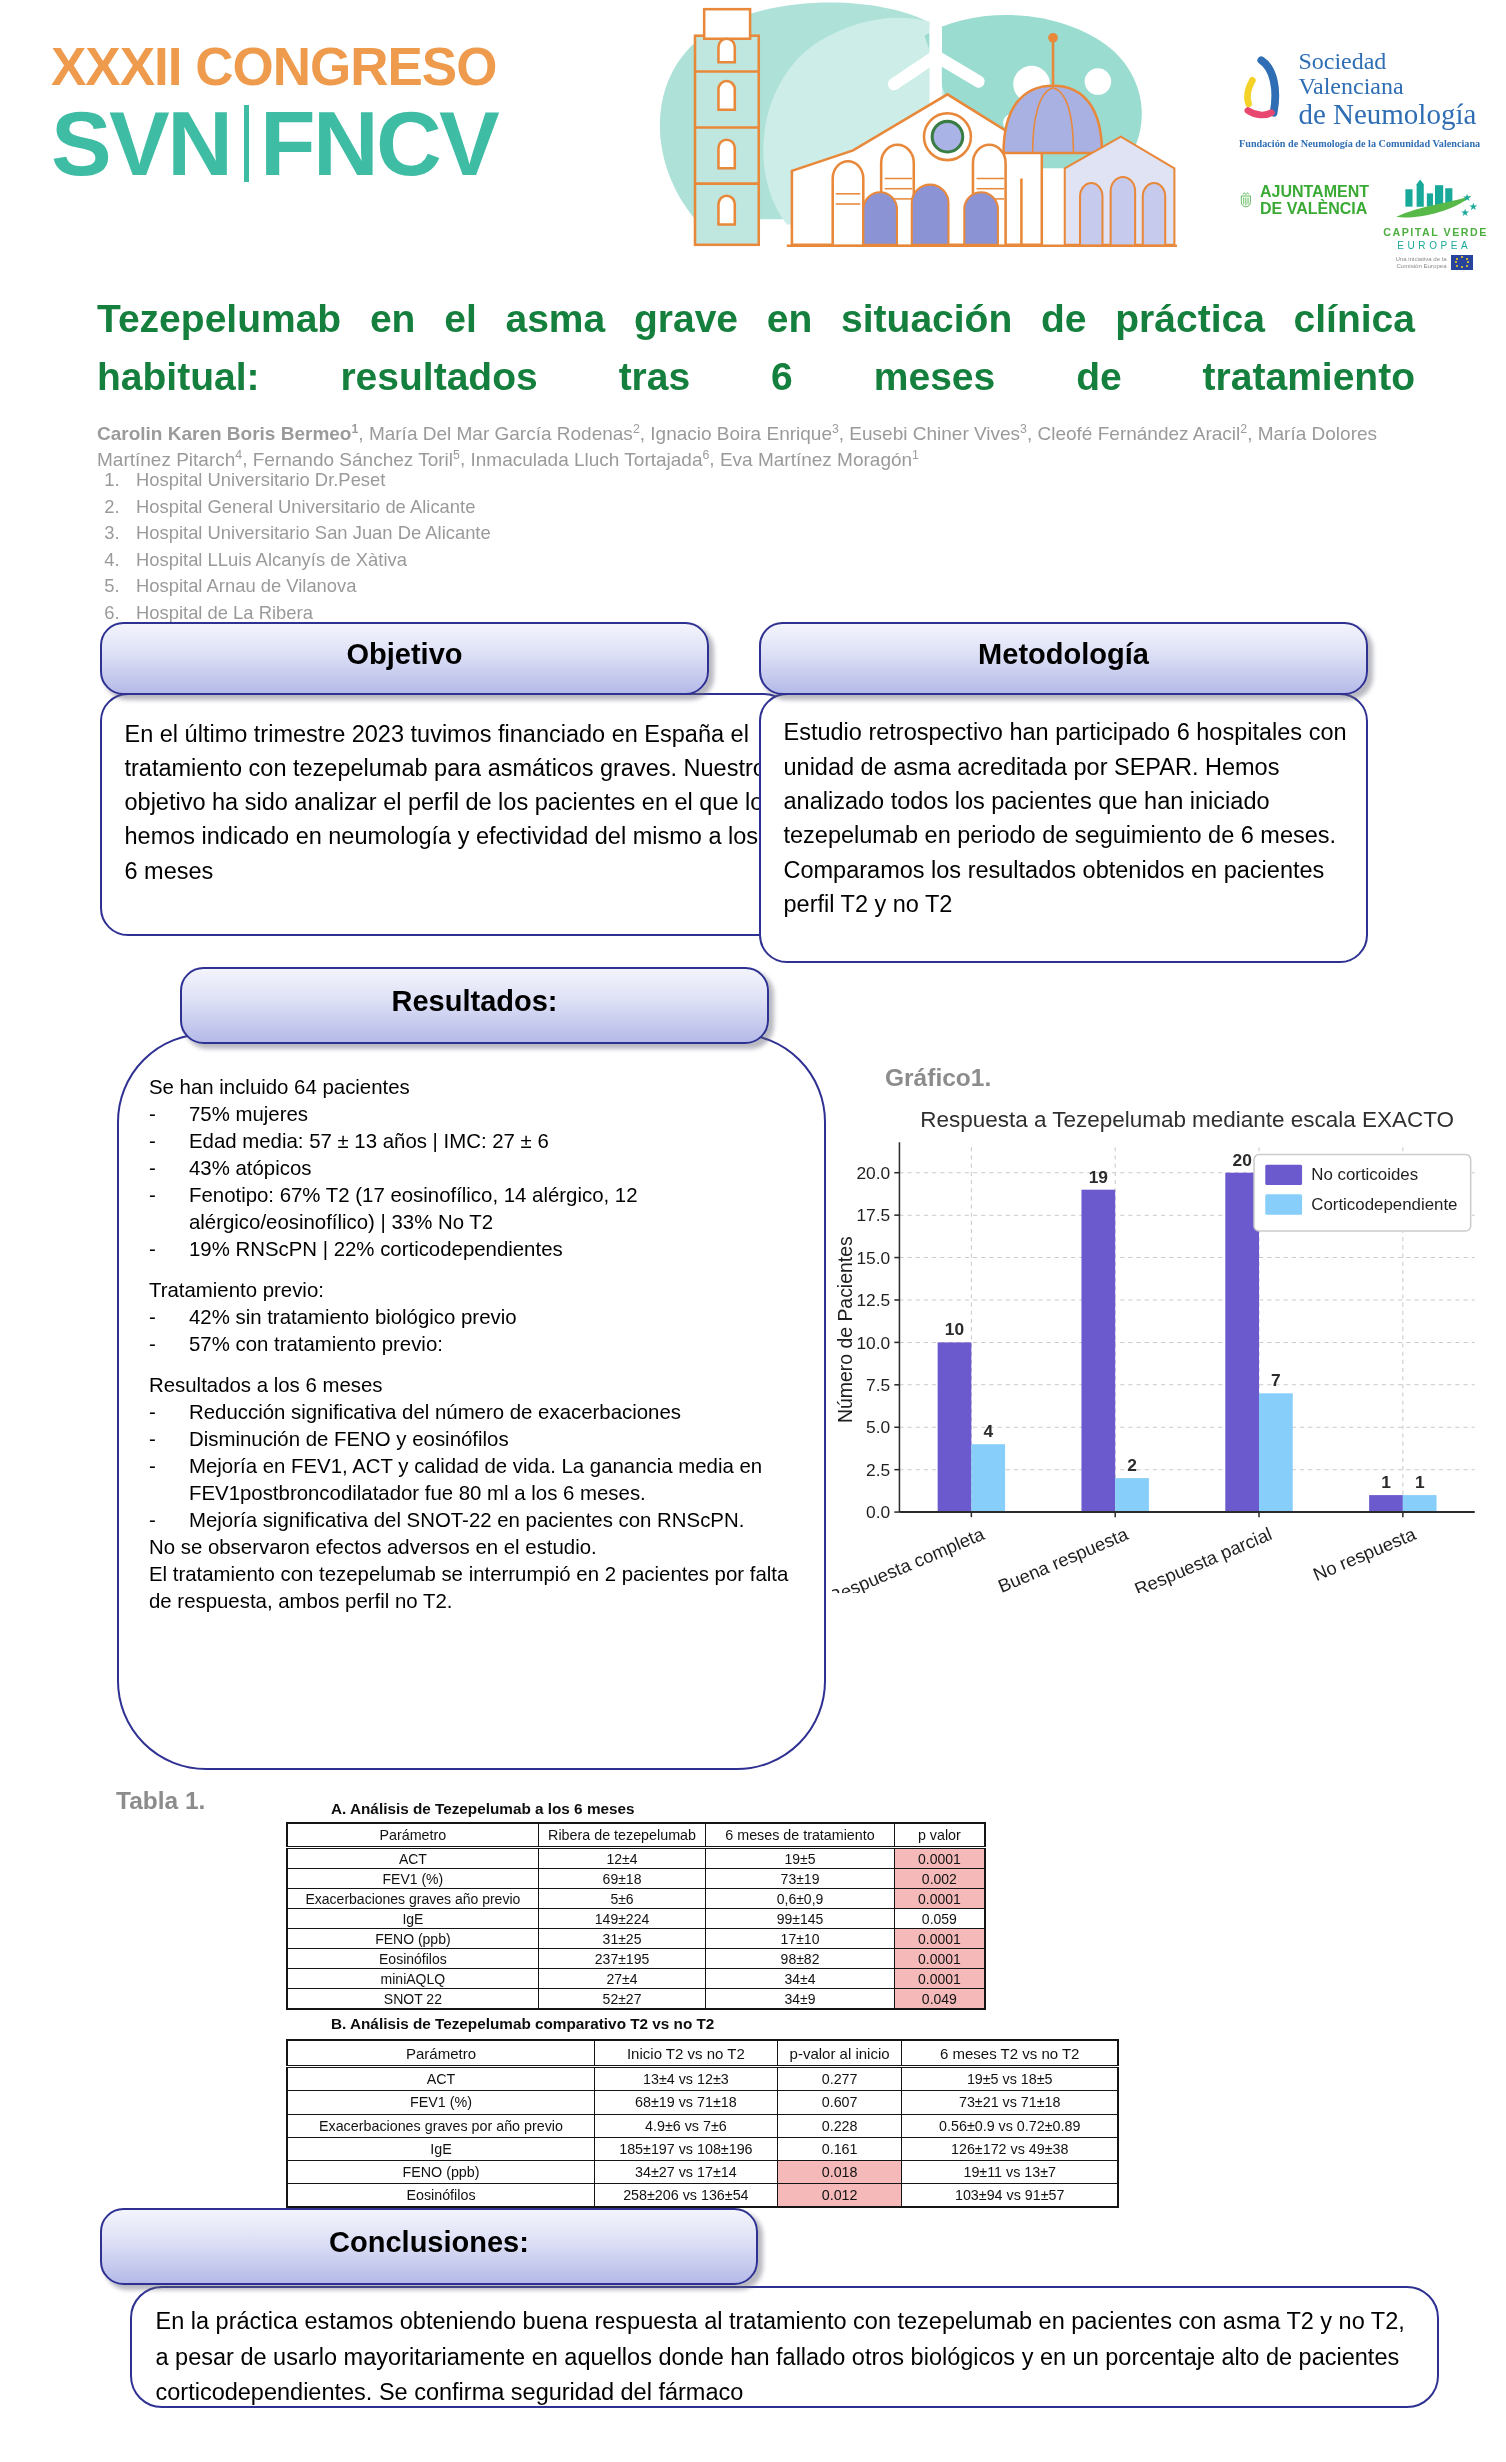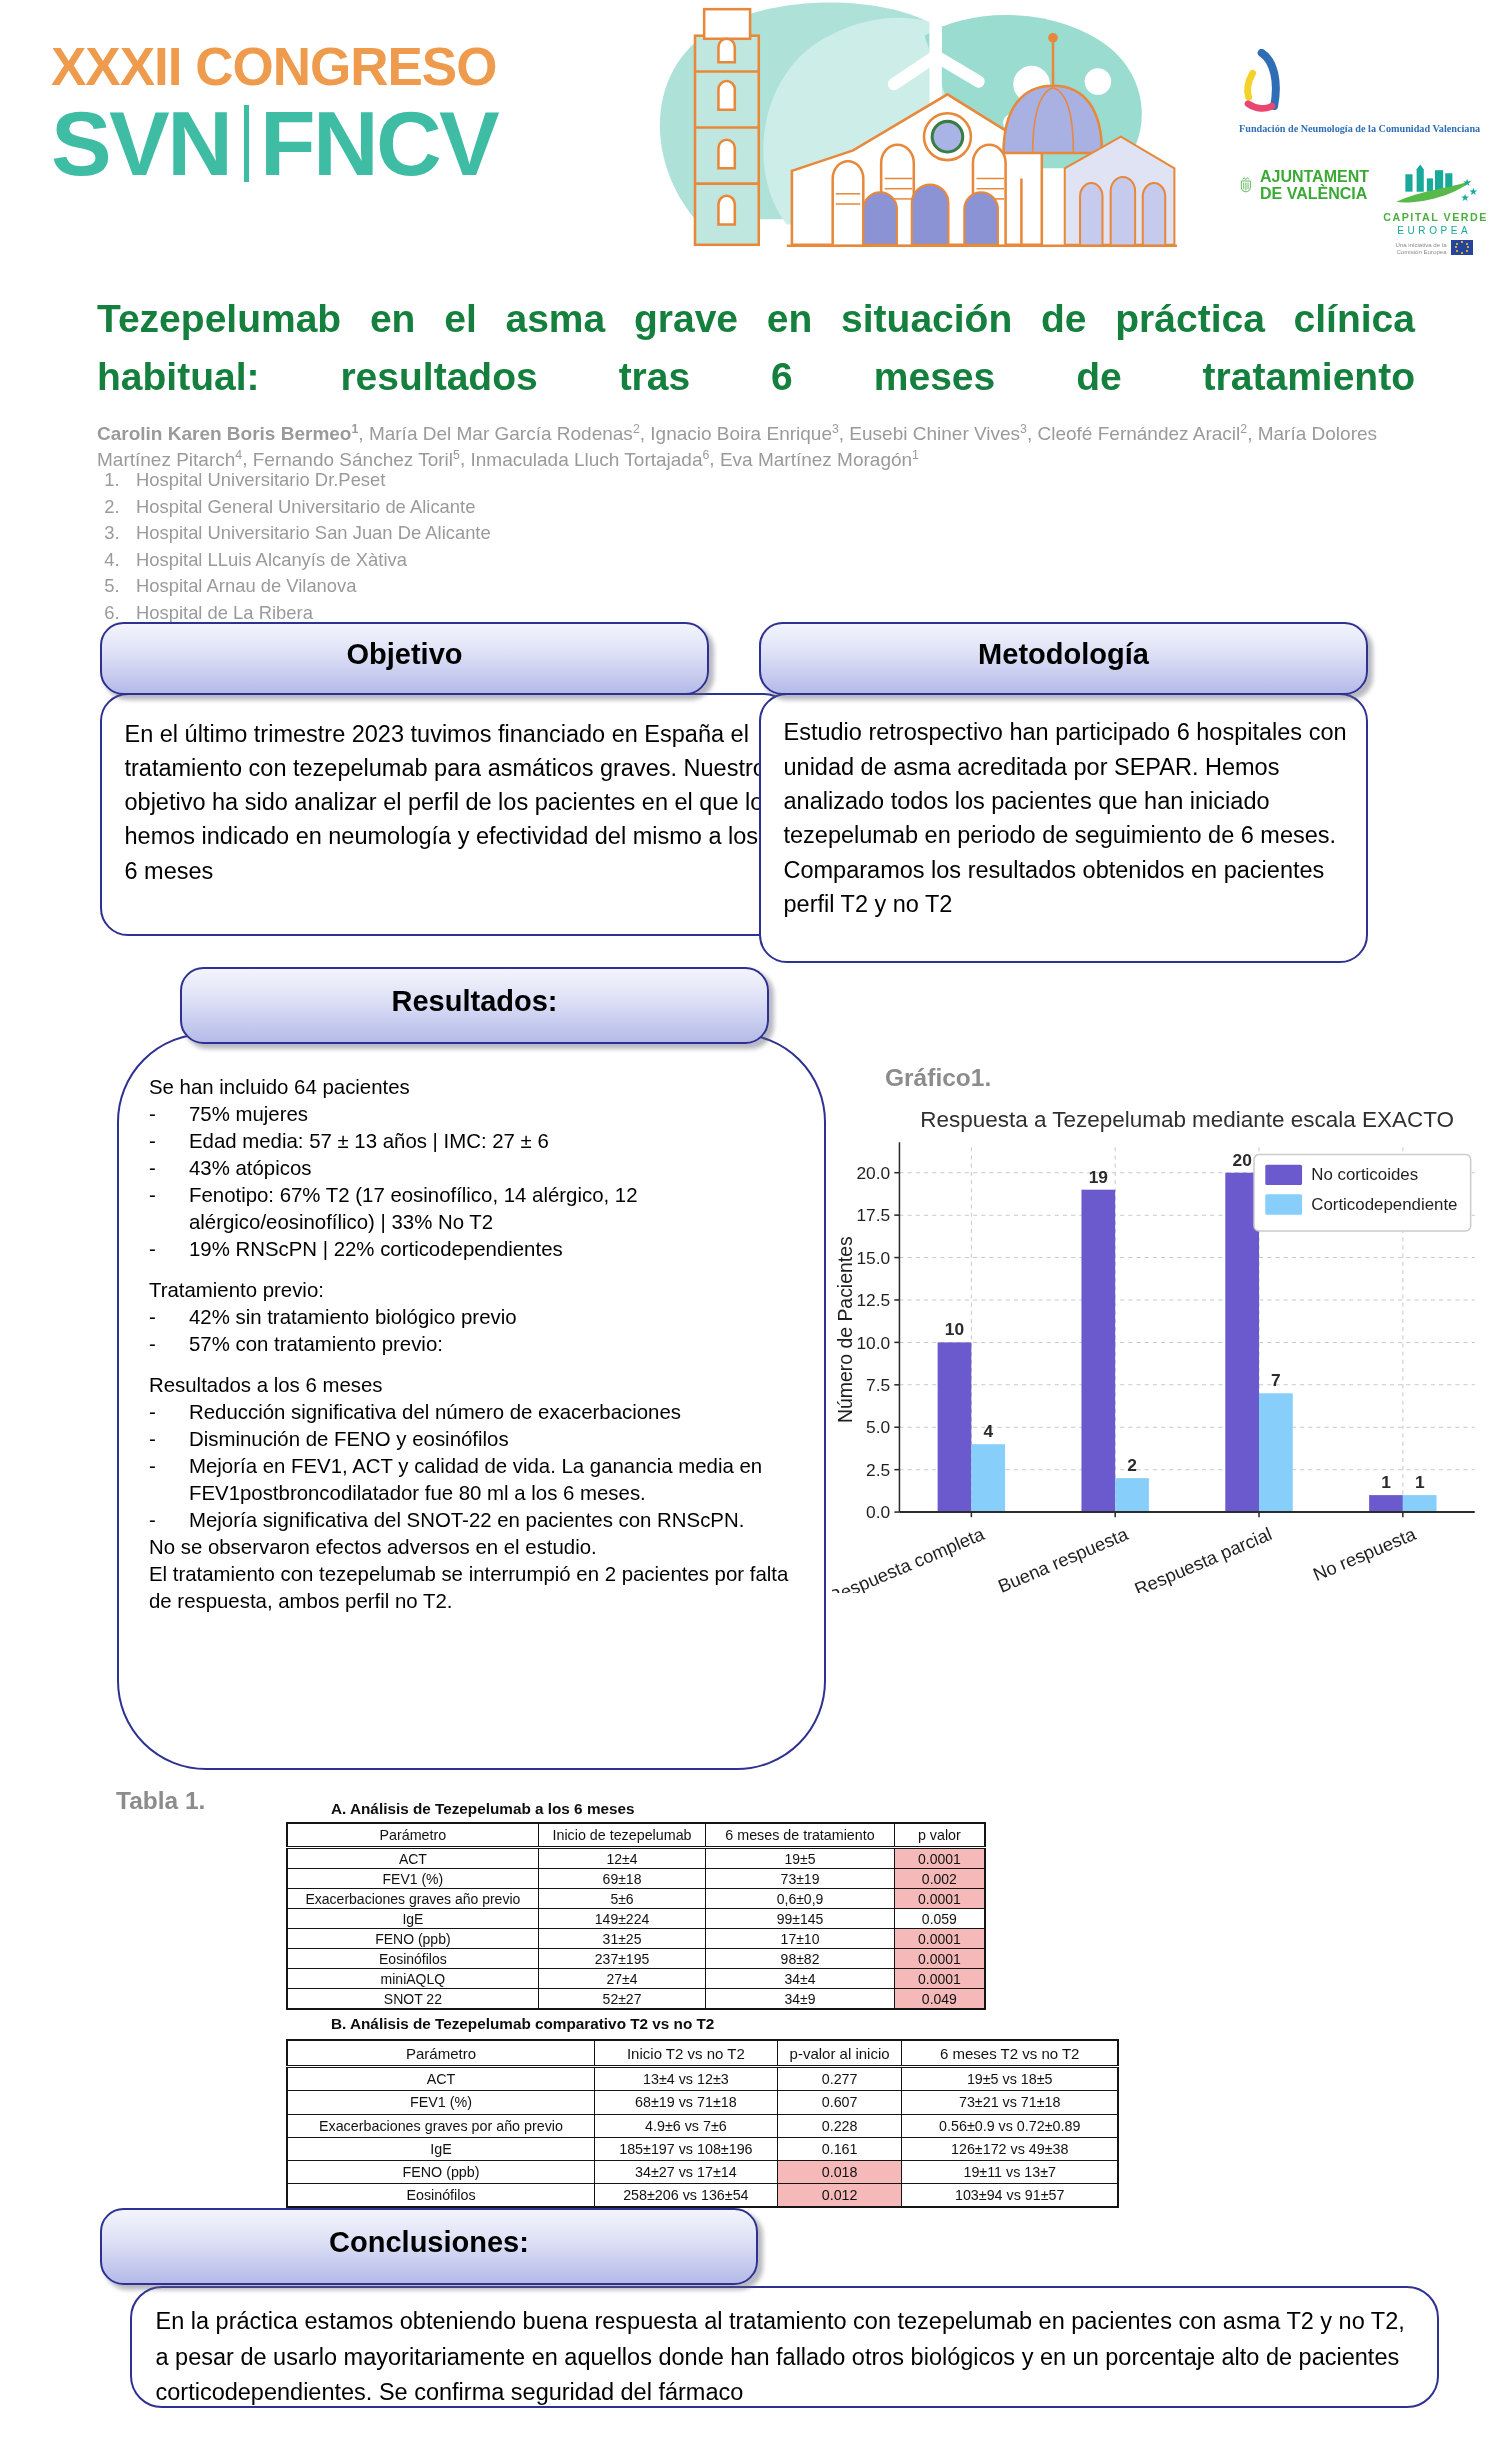--- a/index.html
+++ b/index.html
@@ -180,20 +180,24 @@
   <line x1="330" y1="482" x2="1095" y2="482" stroke="#e8883a" stroke-width="5"></line>
 </svg>
 
 <div class="abs logos">
   <div class="svnlogo">
     <svg width="51" height="66" viewBox="0 0 90 115">
       <path d="M40,6 C62,20 70,58 62,100" stroke="#2f6eb4" stroke-width="14" fill="none" stroke-linecap="round"></path>
       <path d="M24,42 C15,58 13,72 17,84" stroke="#f5d227" stroke-width="12" fill="none" stroke-linecap="round"></path>
       <path d="M16,96 C30,106 48,106 58,100" stroke="#e8486f" stroke-width="12" fill="none" stroke-linecap="round"></path>
     </svg>
+    <div class="txt">
+      <div class="t1">Sociedad Valenciana</div>
+      <div class="t2">de Neumología</div>
+    </div>
   </div>
   <div class="svn-sub">Fundación de Neumología de la Comunidad Valenciana</div>
 
   <div class="logo-row">
     <div class="ajunt">
       <svg width="40" height="49" viewBox="0 0 70 90">
         <path d="M20,14 l6,-8 l9,8 l9,-8 l6,8" stroke="#3aaa35" stroke-width="4" fill="none"></path>
         <path d="M12,22 h46 v32 a23,23 0 0 1 -23,23 a23,23 0 0 1 -23,-23 Z" stroke="#3aaa35" stroke-width="4" fill="none"></path>
         <line x1="24" y1="30" x2="24" y2="64" stroke="#3aaa35" stroke-width="4"></line>
         <line x1="35" y1="30" x2="35" y2="70" stroke="#3aaa35" stroke-width="4"></line>
@@ -411,21 +415,21 @@
     <table class="dt dtA">
       <colgroup>
         <col style="width: 36%;">
         <col style="width: 24%;">
         <col style="width: 27%;">
         <col style="width: 13%;">
       </colgroup>
       <thead>
         <tr>
           <th>Parámetro</th>
-          <th>Inicio de tezepelumab</th>
+          <th>Ribera de tezepelumab</th>
           <th>6 meses de tratamiento</th>
           <th>p valor</th>
         </tr>
       </thead>
       <tbody>
         <tr>
           <td>ACT</td>
           <td>12±4</td>
           <td>19±5</td>
           <td class="pink">0.0001</td>

